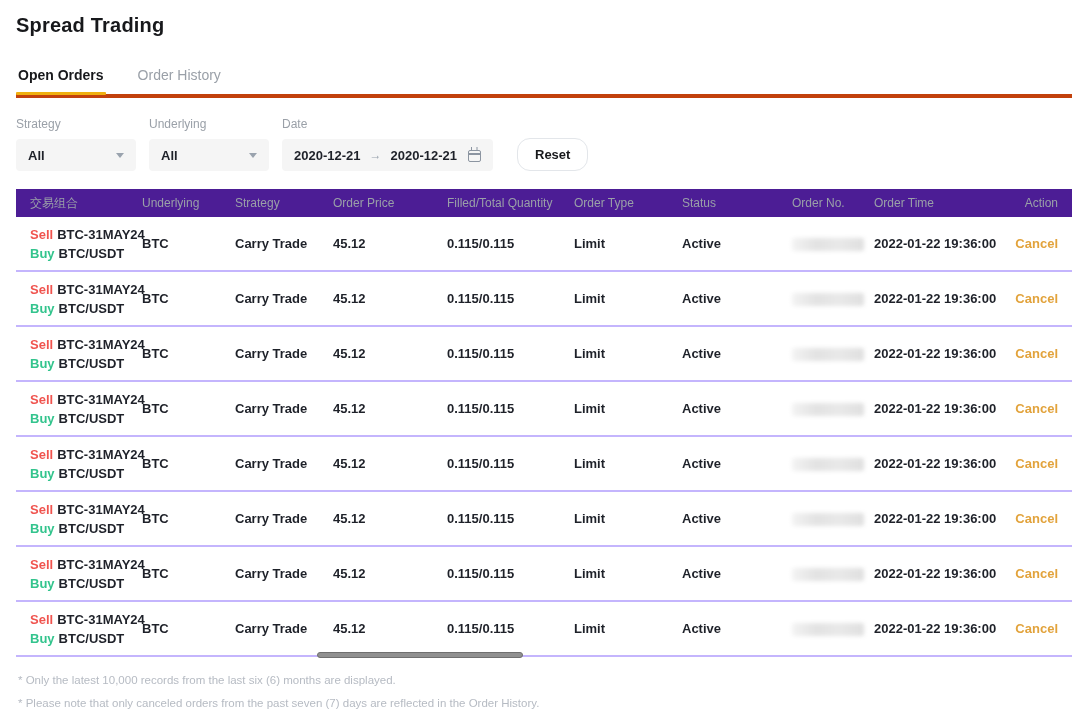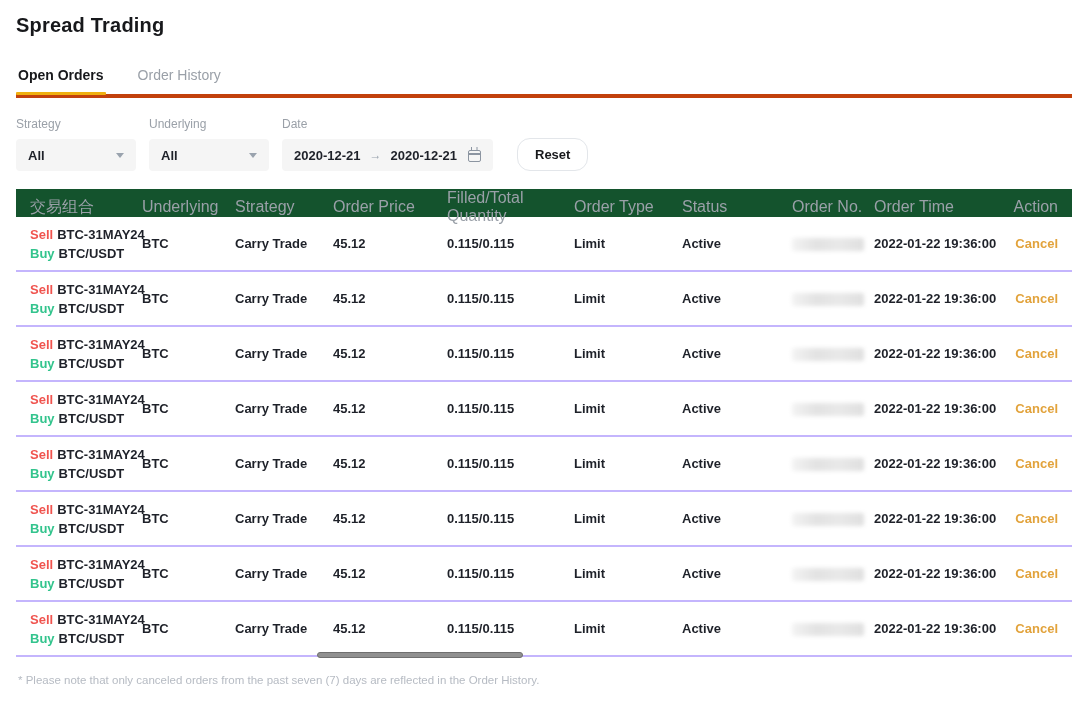--- a/index.html
+++ b/index.html
@@ -118,22 +118,22 @@
 
   
   .table { margin-top: 18px; }
   .grid-row {
     display: grid;
     grid-template-columns: 126px 93px 98px 114px 127px 108px 110px 82px 126px 72px;
     align-items: center;
   }
   .thead {
     height: 28px;
-    background: #14532d;
-    font-size: 16px;
+    background: #4c1d95;
+    font-size: 12px;
     color: #9AA0A8;
   }
   .thead .c:first-child { padding-left: 14px; }
   .thead .c:last-child { text-align: right; padding-right: 14px; }
   .row {
     height: 55px;
     border-bottom: 2px solid #c4b5fd;
     font-size: 13px;
     font-weight: 700;
     color: #1E2129;
@@ -386,16 +386,17 @@
     <div class="c"><span class="cancel-link">Cancel</span></div>
   </div>
       </div>
   </div>
 
   <div class="scroll-track">
     <div class="scroll-thumb"></div>
   </div>
 
   <div class="notes">
+    <p class="note">* Only the latest 10,000 records from the last six (6) months are displayed.</p>
     <p class="note">* Please note that only canceled orders from the past seven (7) days are reflected in the Order History.</p>
   </div>
 
 </div>
 
 </body></html>

